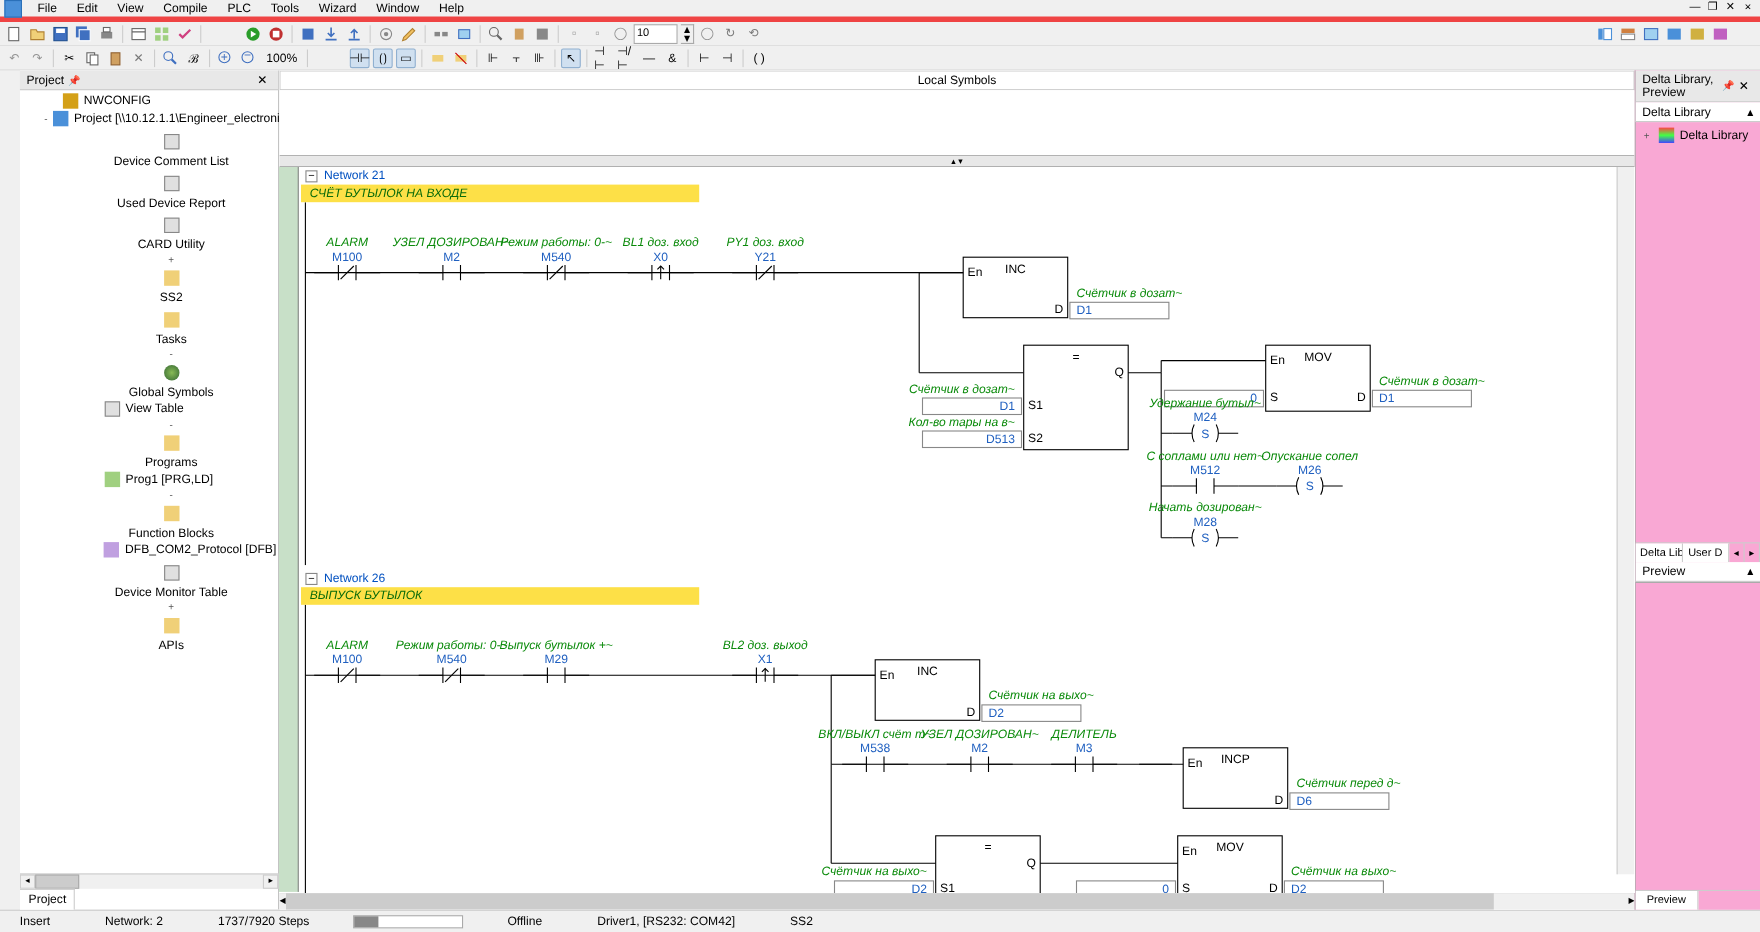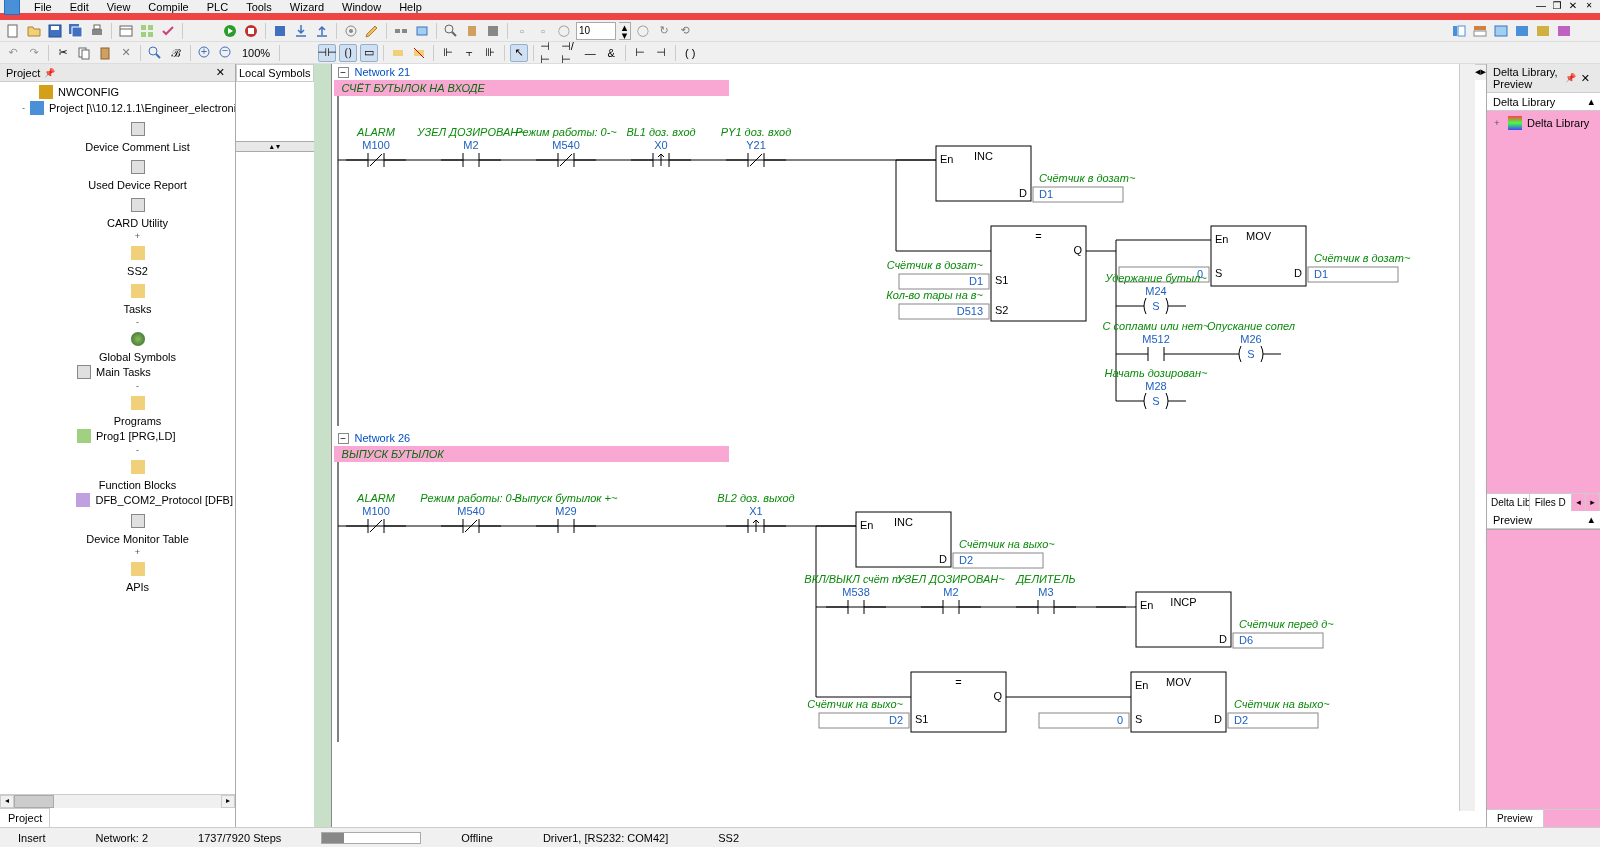--- a/index.html
+++ b/index.html
@@ -1,35 +1,35 @@
 <!DOCTYPE html>
 <html><head>
 <meta charset="utf-8">
 <style>
   * { box-sizing: border-box; margin: 0; padding: 0; font-family: Tahoma, sans-serif; font-size: 11px; }
   body { background: #f0f0f0; width: 1600px; height: 847px; overflow: hidden; display: flex; flex-direction: column; }
   
   
-  .menubar { background: #f0f0f0; height: 20px; display: flex; align-items: center; padding: 0 4px; gap: 2px; border-bottom: 7px solid #ef4444; }
+  .menubar { background: #f0f0f0; height: 20px; display: flex; align-items: center; padding: 0 4px; gap: 2px; border-bottom: 5px solid #ef4444; }
   .menubar .app-icon { width: 16px; height: 16px; background: #4a90d9; border: 1px solid #2a70b9; margin-right: 4px; }
   .menu-item { padding: 2px 8px; cursor: default; }
   .win-controls { margin-left: auto; display: flex; gap: 2px; }
   .win-btn { width: 14px; height: 12px; font-size: 10px; text-align: center; line-height: 10px; }
   
   
   .toolbar { background: #f0f0f0; height: 22px; display: flex; align-items: center; padding: 2px 4px; gap: 3px; border-bottom: 1px solid #ddd; }
   .tb-btn { width: 18px; height: 18px; border: 1px solid transparent; display: flex; align-items: center; justify-content: center; border-radius: 2px; }
   .tb-sep { width: 1px; height: 16px; background: #ccc; margin: 0 2px; }
   .tb-input { width: 40px; height: 18px; border: 1px solid #aaa; font-size: 10px; padding: 0 2px; }
   .tb-spin { width: 12px; height: 18px; border: 1px solid #aaa; border-left: none; font-size: 7px; display: flex; flex-direction: column; }
   .tb-spin div { flex: 1; text-align: center; line-height: 8px; }
   .zoom-label { font-size: 11px; padding: 0 4px; }
   
   
-  .main { flex: 1; display: flex; overflow: hidden; }
+  .main { flex: 1; display: flex; overflow: hidden; margin-left: 18px; }
   
   
   .proj-panel { width: 236px; background: #fff; border-right: 1px solid #aaa; display: flex; flex-direction: column; }
   .panel-title { background: #e8e8e8; border-bottom: 1px solid #ccc; padding: 2px 6px; display: flex; align-items: center; font-size: 11px; }
   .panel-title .close-x { margin-left: auto; padding: 0 4px; cursor: default; }
   .panel-title .pin { margin-left: 4px; font-size: 9px; }
   .tree { flex: 1; overflow: auto; padding: 2px; font-size: 11px; }
   .tree-item { display: flex; align-items: center; padding: 1px 0; gap: 5px; white-space: nowrap; cursor: default; }
   .tree-item.indent1 { padding-left: 20px; }
   .tree-item.indent2 { padding-left: 40px; flex-direction: column; }
@@ -43,37 +43,37 @@
   .icon-prg { background: #a0d080; }
   .icon-fb { background: #c0a0e0; }
   .icon-globe { background: radial-gradient(#8b5, #363); border-radius: 50%; }
   .proj-tab { background: #fff; border-top: 1px solid #ccc; padding: 3px 8px; width: 50px; border-right: 1px solid #ccc; }
   .hscroll { height: 14px; background: #f0f0f0; border-top: 1px solid #ccc; display: flex; }
   .hscroll .arrow { width: 14px; text-align: center; font-size: 8px; border: 1px solid #ccc; }
   .hscroll .track { flex: 1; }
   .hscroll .thumb { width: 40px; height: 100%; background: #ccc; border: 1px solid #aaa; }
   
   
-  .center { flex: 1; display: flex; flex-direction: row; background: #fff; overflow: hidden; }
+  .center { flex: 1; display: flex; flex-direction: column; background: #fff; overflow: hidden; }
   .symbols-header { background: #fff; }
   .sym-title { text-align: center; padding: 2px; border: 1px solid #ccc; font-size: 11px; }
   .sym-cols { display: flex; border-bottom: 1px solid #ccc; }
   .sym-col { flex: 1; text-align: center; padding: 2px; border-right: 1px solid #ccc; font-size: 11px; }
   .sym-body { height: 60px; background: #fff; border-bottom: 1px solid #aaa; position: relative; }
   .sym-collapse { height: 10px; background: #e8e8e8; border-bottom: 1px solid #aaa; text-align: center; font-size: 8px; position: relative; }
   
   .ladder-area { flex: 1; overflow: auto; background: #fff; position: relative; display: flex; }
   .ladder-gutter { width: 18px; background: #c8e0c8; border-right: 1px solid #888; flex-shrink: 0; }
   .ladder-content { flex: 1; position: relative; padding-bottom: 40px; }
   
   .network { margin-bottom: 4px; }
   .net-header { display: flex; align-items: center; gap: 6px; padding: 2px 6px; }
   .net-exp { width: 11px; height: 11px; border: 1px solid #888; text-align: center; line-height: 9px; font-size: 10px; background: #fff; }
   .net-label { color: #0050c0; font-size: 11px; }
-  .net-comment { background: #f9a8d4; color: #0a6b0a; font-style: italic; padding: 2px 8px; width: 395px; font-size: 11px; margin-left: 2px; }
+  .net-comment { background: #fde047; color: #0a6b0a; font-style: italic; padding: 2px 8px; width: 362px; font-size: 11px; margin-left: 2px; }
   
   .rung { position: relative; height: auto; margin-left: 4px; }
   .rung svg { display: block; }
   .fb-box { fill: #fff; stroke: #000; stroke-width: 1; }
   .fb-text { font-size: 11px; fill: #000; text-anchor: middle; }
   .fb-pin { font-size: 11px; fill: #000; }
   .op-val { fill: #2060c0; font-size: 11px; }
   .wire { stroke: #000; stroke-width: 1; fill: none; }
   .pin-box { fill: #fff; stroke: #888; stroke-width: 1; }
   
@@ -406,21 +406,21 @@
           <span>Tasks</span>
         </div>
         <div class="tree-item indent2">
           <span class="tree-expand">-</span>
           <span class="tree-icon icon-globe"></span>
           <span>Global Symbols</span>
         </div>
         <div class="tree-item indent3">
           <span class="tree-expand"></span>
           <span class="tree-icon icon-doc"></span>
-          <span>Main Tasks</span>
+          <span>View Table</span>
         </div>
         <div class="tree-item indent2">
           <span class="tree-expand">-</span>
           <span class="tree-icon icon-folder"></span>
           <span>Programs</span>
         </div>
         <div class="tree-item indent3">
           <span class="tree-expand"></span>
           <span class="tree-icon icon-prg"></span>
           <span>Prog1 [PRG,LD]</span>
@@ -701,21 +701,21 @@
     </div>
     <div class="lib-tree">
       <div class="tree-item">
         <span class="tree-expand">+</span>
         <span class="tree-icon" style="background:linear-gradient(#f44,#4f4,#44f)"></span>
         <span>Delta Library</span>
       </div>
     </div>
     <div class="lib-tabs">
       <div class="lib-tab active">Delta Library</div>
-      <div class="lib-tab">Files D</div>
+      <div class="lib-tab">User D</div>
       <div class="lib-tab-nav">◂</div>
       <div class="lib-tab-nav">▸</div>
     </div>
     <div class="panel-title" style="background:#fff">
       <span>Preview</span>
       <span style="margin-left:auto">▴</span>
     </div>
     <div class="preview-box"></div>
     <div class="lib-tabs">
       <div class="lib-tab active" style="flex:0 0 auto;padding:3px 10px">Preview</div>

